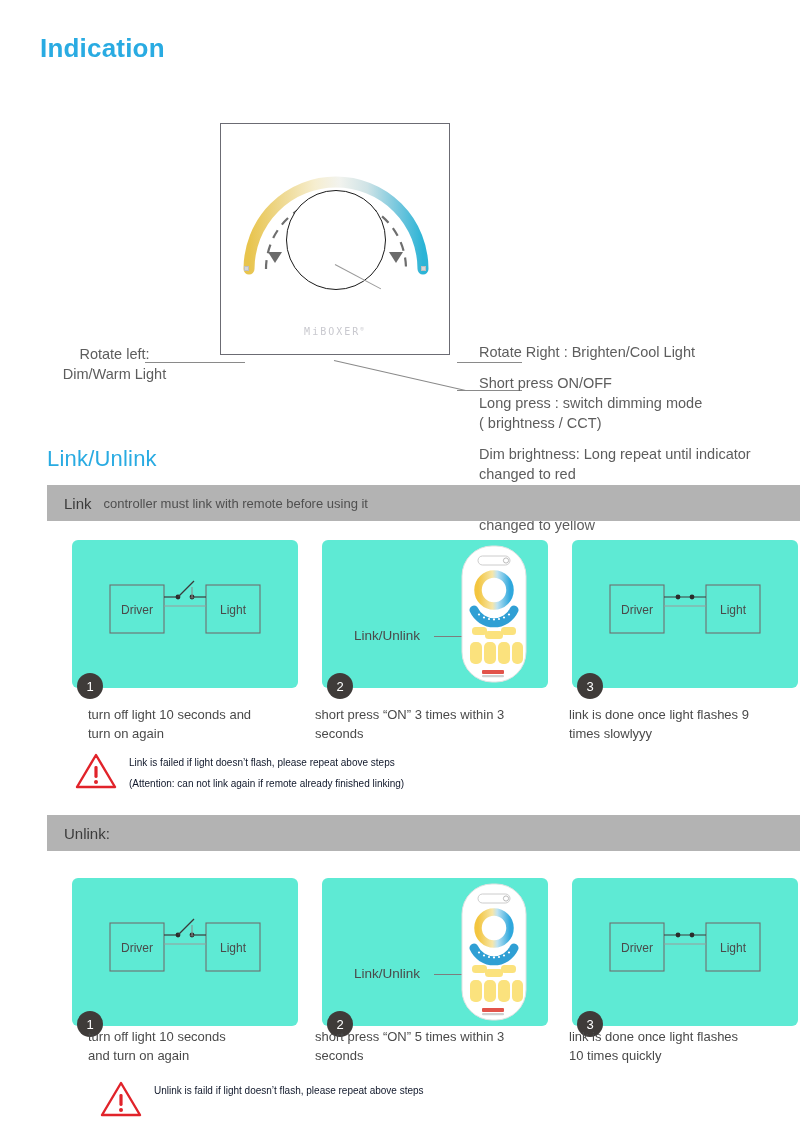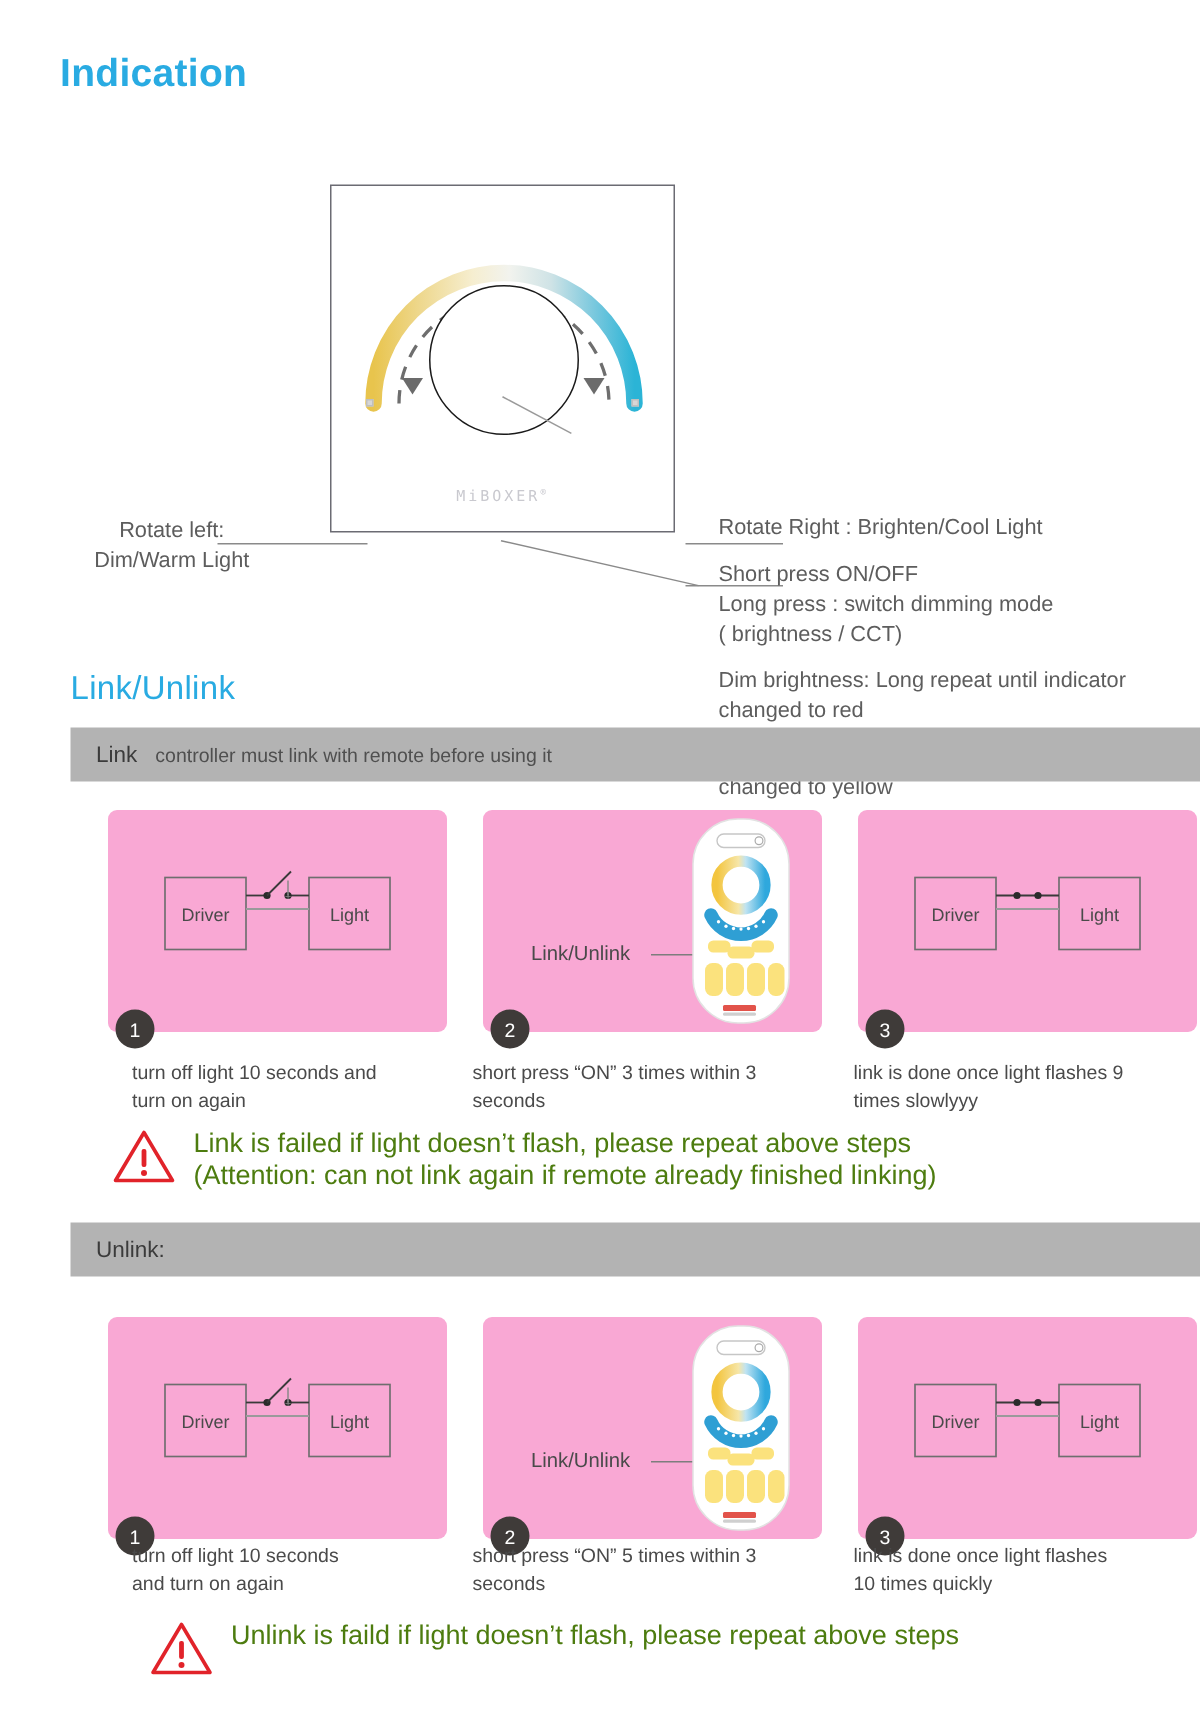--- a/index.html
+++ b/index.html
@@ -143,21 +143,21 @@
   }
 
   
   .steps-row { position: absolute; left: 0; width: 800px; }
   #steps-link   { top: 540px; }
   #steps-unlink { top: 878px; }
 
   .step-card {
     position: absolute;
     width: 226px; height: 148px;
-    background: #f9a8d4;
+    background: #5eead4;
     border-radius: 6px;
   }
   .step-card.c1 { left: 72px; }
   .step-card.c2 { left: 322px; }
   .step-card.c3 { left: 572px; }
 
   .step-badge {
     position: absolute;
     left: 5px; bottom: -11px;
     width: 26px; height: 26px;
@@ -197,21 +197,21 @@
     left: 112px; top: 96px;
     width: 42px; height: 1px;
     background: #7d7d7d;
   }
 
   
   .warn-row { position: absolute; left: 0; width: 800px; display: flex; align-items: flex-start; }
   #warn-link   { top: 752px; }
   #warn-unlink { top: 1080px; padding-left: 25px; }
   .warn-icon { margin-left: 75px; width: 46px; flex: none; }
-  .warn-text { margin-left: 8px; font-size: 18px; line-height: 21px; color: #4d7c0f; }
+  .warn-text { margin-left: 8px; font-size: 10px; line-height: 21px; color: #0f172a; }
   .warn-text p { margin: 0; }
 </style>
 </head>
 <body>
 
 <div class="section-title" id="title-indication">Indication</div>
 
 <div id="indication-block">
 
   <div class="panel-device">

